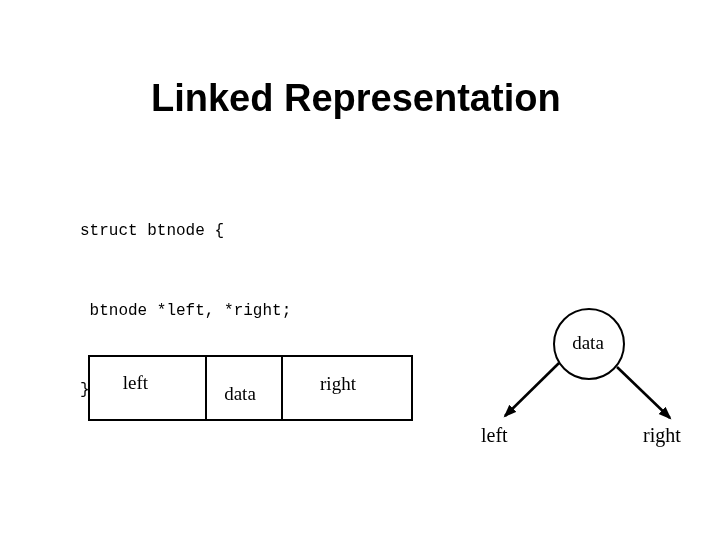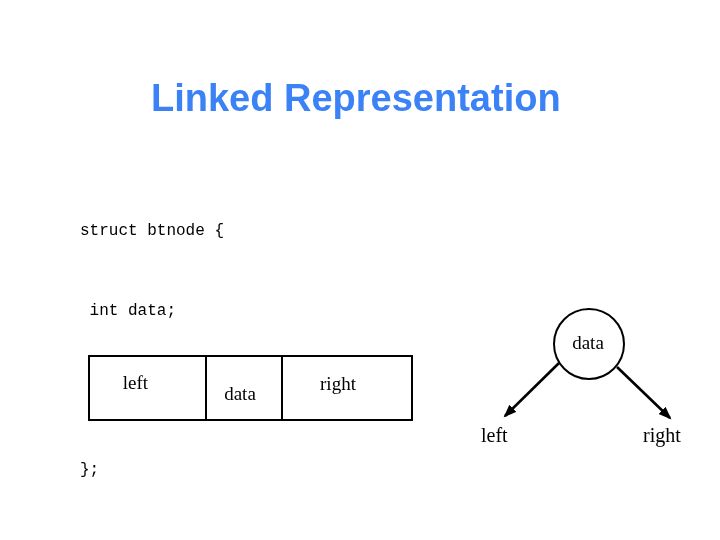--- a/index.html
+++ b/index.html
@@ -18,21 +18,21 @@
 
   
   .slide-title {
     position: absolute;
     left: 151px;
     top: 79px;
     font-family: "Liberation Sans", sans-serif;
     font-size: 38px;
     font-weight: bold;
     line-height: 1;
-    color: #3b82f6;
+    color: #000000;
     letter-spacing: 0px;
     white-space: nowrap;
   }
 
   
   .code-block {
     position: absolute;
     left: 80px;
     top: 165px;
     font-family: "Liberation Mono", monospace;
@@ -114,21 +114,20 @@
 </style>
 </head>
 <body>
 
 <div class="stage">
 
   <div class="slide-title">Linked Representation</div>
 
   <div class="code-block">
     <div>struct btnode {</div>
-    <div> int data;</div>
     <div> btnode *left, *right;</div>
     <div>};</div>
   </div>
 
   <div class="node-box">
     <div class="node-cell cell-left">
       <span class="cell-label">left</span>
     </div>
     <div class="node-cell cell-data">
       <span class="cell-label">data</span>

